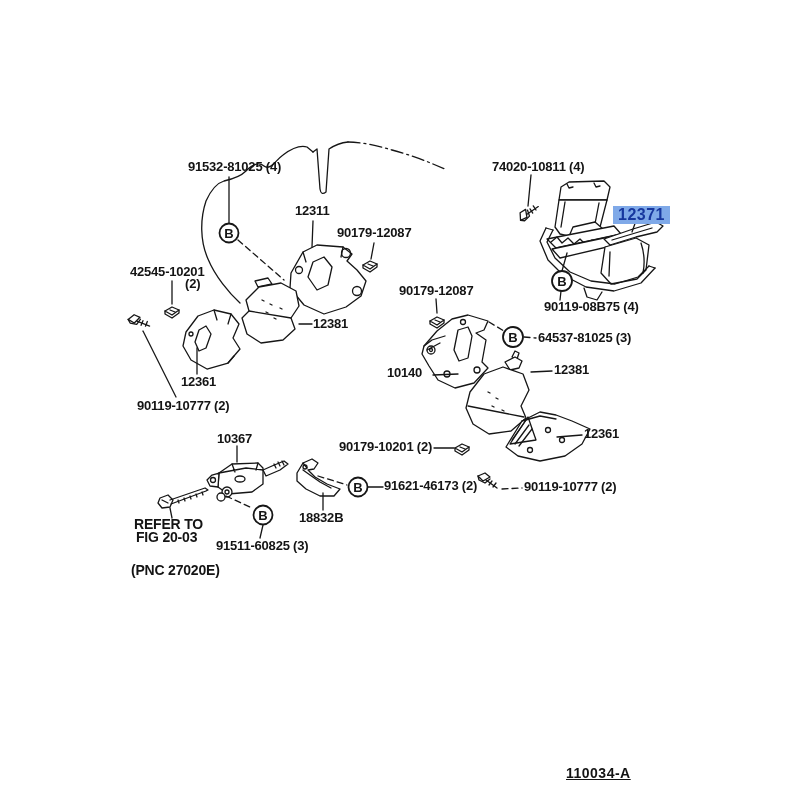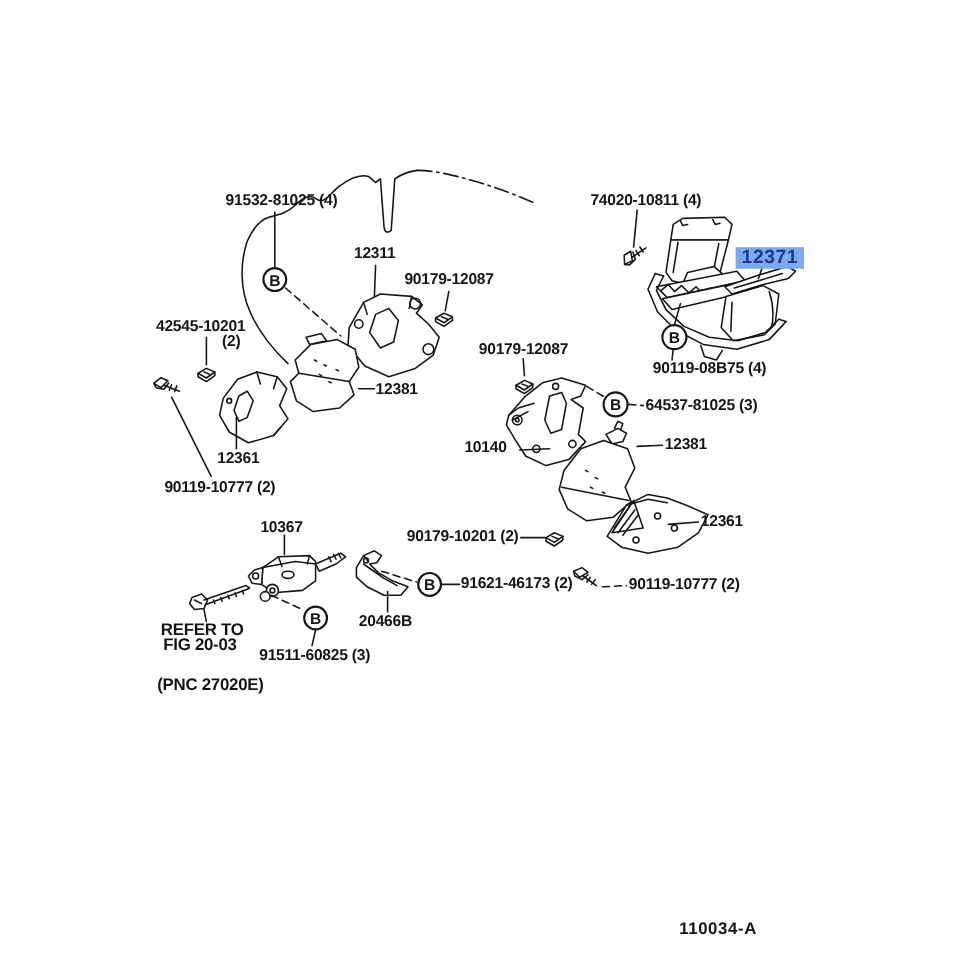--- a/index.html
+++ b/index.html
@@ -4,21 +4,21 @@
 <style>
   html,body{margin:0;padding:0;background:#fff;}
   #stage{position:relative;width:800px;height:800px;background:#fff;overflow:hidden;
          font-family:"Liberation Sans",sans-serif;}
   svg{position:absolute;left:0;top:0;}
   .lbl{position:absolute;font-weight:700;font-size:13px;letter-spacing:-0.2px;
        color:#141414;white-space:nowrap;line-height:13px;text-align:right;}
   .lbl.small{font-size:14px;}
   .hl{position:absolute;font-weight:700;font-size:16px;letter-spacing:0.5px;
       background:#7FA9E8;color:#17379E;padding:1px 5px 2px 5px;line-height:15px;margin-top:12px;}
-  .footer{position:absolute;font-weight:700;font-size:14px;color:#141414;letter-spacing:0.5px;}
+  .footer{position:absolute;font-weight:700;font-size:14px;color:#141414;letter-spacing:0.5px;text-decoration:underline;}
 </style>
 </head>
 <body>
 
 <div id="stage">
 
 <svg width="800" height="800" viewBox="0 0 800 800" fill="none" stroke="#161616" stroke-width="1.3" stroke-linecap="round" stroke-linejoin="round">
 
   <g>
     <path d="M240,303 C229,293 215,276 208,259 C200,241 200,219 206,201 C211,190 217,183 224,181 C233,179 240,177 246,171 C252,165 258,161 264,166 C270,171 276,160 283,155 C291,149 300,145 307,147 L313,152"></path>
@@ -216,18 +216,18 @@
   <div class="lbl" style="left:137px;top:399px">90119-10777 (2)</div>
   <div class="lbl" style="left:387px;top:366px">10140</div>
   <div class="lbl" style="left:554px;top:363px">12381</div>
   <div class="lbl" style="left:217px;top:432px">10367</div>
   <div class="lbl" style="left:339px;top:440px">90179-10201 (2)</div>
   <div class="lbl" style="left:584px;top:427px">12361</div>
   <div class="lbl small" style="left:134px;top:518px">REFER TO</div>
   <div class="lbl small" style="left:136px;top:531px">FIG 20-03</div>
   <div class="lbl small" style="left:131px;top:564px">(PNC 27020E)</div>
   <div class="lbl" style="left:216px;top:539px">91511-60825 (3)</div>
-  <div class="lbl" style="left:299px;top:511px">20466B</div>
+  <div class="lbl" style="left:299px;top:511px">18832B</div>
   <div class="lbl" style="left:384px;top:479px">91621-46173 (2)</div>
   <div class="lbl" style="left:524px;top:480px">90119-10777 (2)</div>
   <div class="footer" style="left:566px;top:765px">110034-A</div>
 
 </div>
 
 </body></html>

